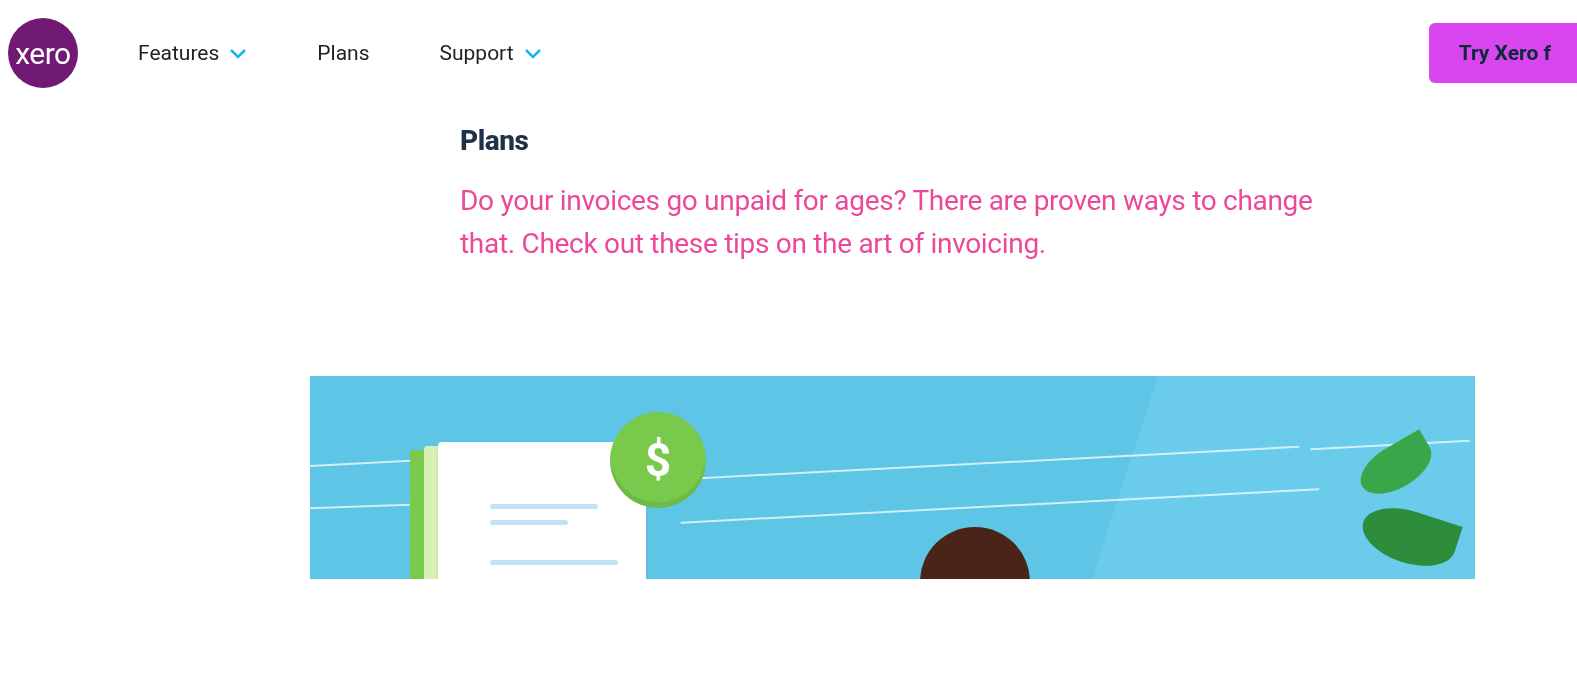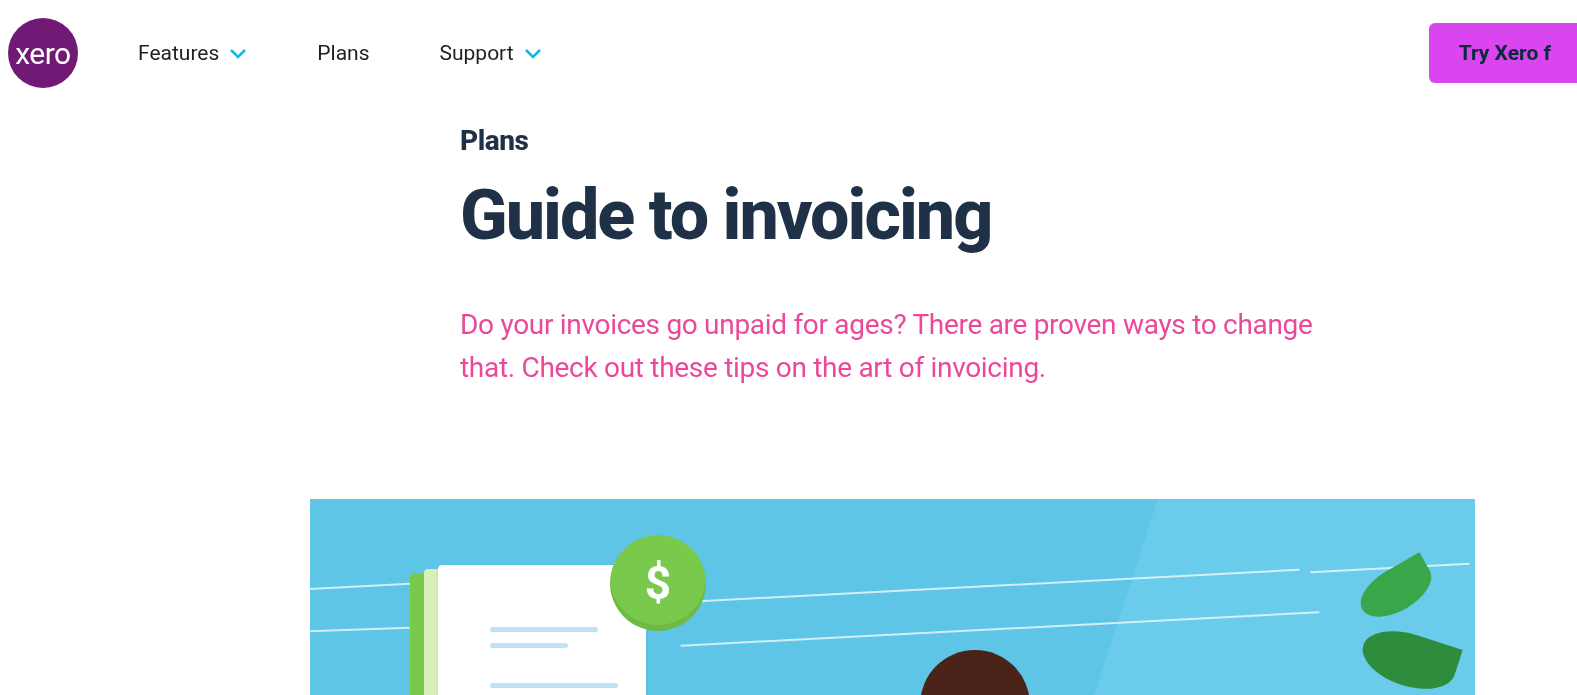--- a/index.html
+++ b/index.html
@@ -204,21 +204,20 @@
 
   </nav>
 
   <div class="cta">
     <span>Try Xero f</span>
   </div>
 </header>
 
 <main class="content">
   <div class="eyebrow">Plans</div>
-  <h1 class="headline">Guide to invoicing</h1>
   <p class="lede">Do your invoices go unpaid for ages? There are proven ways to change that. Check out these tips on the art of invoicing.</p>
 </main>
 
 <div class="hero-wrap">
   <div class="hero">
     <span class="line l1"></span>
     <span class="line l2"></span>
     <span class="line l3"></span>
     <span class="line l4"></span>
     <span class="line l5"></span>

